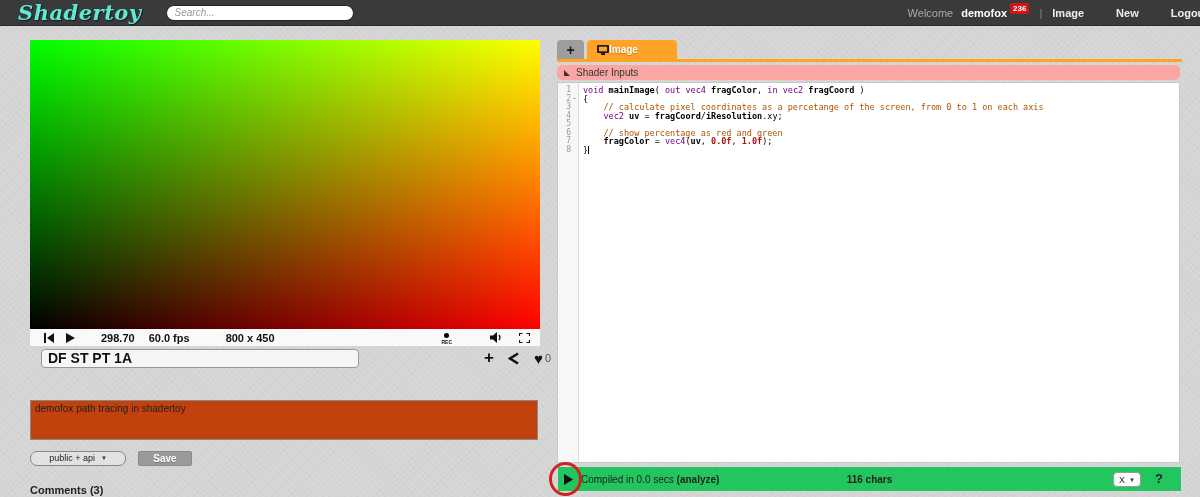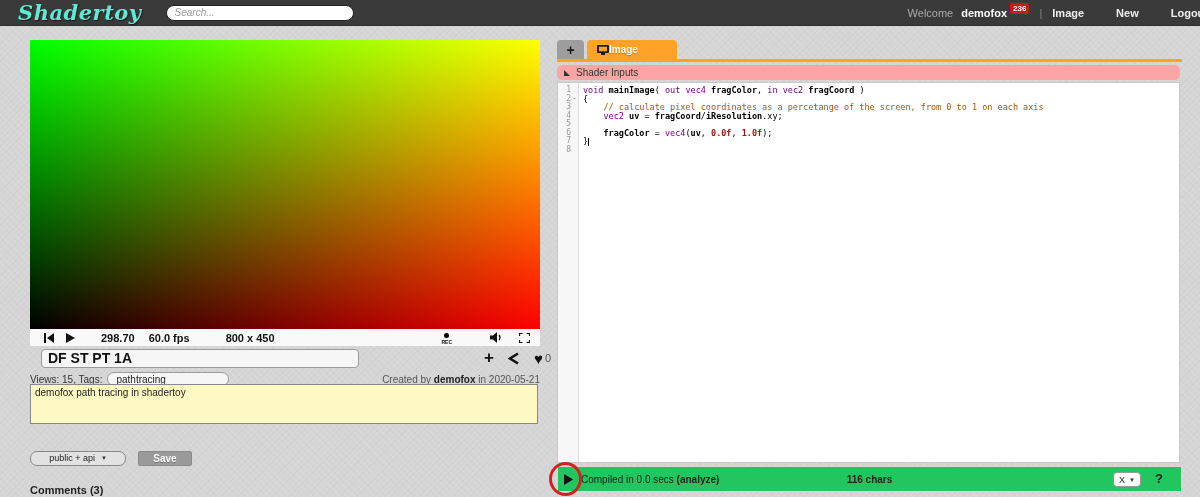--- a/index.html
+++ b/index.html
@@ -63,22 +63,22 @@
   .heart-ic { font-size:15px; color:#111; }
   .like-count { font-size:11px; color:#555; margin-left:2px; }
 
   .meta-row { position:absolute; left:30px; top:371px; width:510px; height:16px;
               display:flex; align-items:center; font-size:10px; color:#333; }
   .tag-input { width:122px; height:14px; border:1px solid #999; border-radius:7px;
                background:#f6f6f6; font-size:10px; color:#222; padding:0 8px; margin-left:5px; outline:none;}
   .created { margin-left:auto; color:#555; }
   .created b { color:#222; }
 
-  .desc { position:absolute; left:30px; top:384px; width:508px; height:40px;
-          background:#fef9c3; border:1px solid #888; font-size:10px; color:#222;
+  .desc { position:absolute; left:30px; top:400px; width:508px; height:40px;
+          background:#c2410c; border:1px solid #888; font-size:10px; color:#222;
           padding:2px 4px; font-family:"Liberation Sans",sans-serif; resize:none; outline:none;}
   .pub-row { position:absolute; left:30px; top:450px; width:510px; height:16px; display:flex; align-items:center;}
   .pub-select { width:96px; height:15px; border:1px solid #888; border-radius:7px;
                 background:#e2e2e2; font-size:9px; color:#222; display:flex;
                 align-items:center; justify-content:center; gap:6px; cursor:pointer;}
   .pub-select .car { font-size:6px; color:#333; }
   .save-btn { margin-left:12px; width:54px; height:15px; background:#9a9a9a; border:1px solid #8a8a8a;
               border-radius:2px; color:#fff; font-weight:bold; font-size:10px;
               display:flex; align-items:center; justify-content:center; cursor:pointer;
               text-shadow:0 1px 0 rgba(0,0,0,.25);}
@@ -195,29 +195,20 @@
             <polyline points="10,1.5 2,6.5 10,11.5" stroke="#111" stroke-width="2.6" fill="none"></polyline>
           </svg>
       </span>
       <span class="heart-wrap">
         <span class="heart-ic">♥</span>
         <span class="like-count">0</span>
       </span>
     </div>
   </div>
 
-  <div class="meta-row">
-    <span>Views: 15, Tags:</span>
-    <input class="tag-input" value="pathtracing" style="">
-    <span class="created">
-      <span>Created by</span>
-      <b>demofox</b>
-      <span>in 2020-05-21</span>
-    </span>
-  </div>
 
   <textarea class="desc" style="">demofox path tracing in shadertoy</textarea>
 
   <div class="pub-row">
     <div class="pub-select">
       <span>public + api</span>
       <span class="car">▼</span>
     </div>
     <div class="save-btn">Save</div>
   </div>
@@ -279,20 +270,21 @@
             <span class="num">8</span>
             <span class="fold"></span>
           </div>
         </div>
       <div class="codecol">
           <div class="code-line"><span class="tok-k">void</span><span class="tok-p"> </span><span class="tok-d">mainImage</span><span class="tok-p">( </span><span class="tok-k">out</span><span class="tok-p"> </span><span class="tok-k">vec4</span><span class="tok-p"> </span><span class="tok-d">fragColor</span><span class="tok-p">, </span><span class="tok-k">in</span><span class="tok-p"> </span><span class="tok-k">vec2</span><span class="tok-p"> </span><span class="tok-d">fragCoord</span><span class="tok-p"> )</span></div>
           <div class="code-line"><span class="tok-p">{</span></div>
           <div class="code-line"><span class="tok-p">    </span><span class="tok-c">// calculate pixel coordinates as a percetange of the screen, from 0 to 1 on each axis</span></div>
           <div class="code-line"><span class="tok-p">    </span><span class="tok-k">vec2</span><span class="tok-p"> </span><span class="tok-d">uv</span><span class="tok-p"> = </span><span class="tok-d">fragCoord</span><span class="tok-p">/</span><span class="tok-d">iResolution</span><span class="tok-p">.xy;</span></div>
           <div class="code-line"></div>
+          <div class="code-line"><span class="tok-p">    </span><span class="tok-c">// show percentage as red and green</span></div>
           <div class="code-line"><span class="tok-p">    </span><span class="tok-d">fragColor</span><span class="tok-p"> = </span><span class="tok-k">vec4</span><span class="tok-p">(</span><span class="tok-d">uv</span><span class="tok-p">, </span><span class="tok-n">0.0f</span><span class="tok-p">, </span><span class="tok-n">1.0f</span><span class="tok-p">);</span></div>
           <div class="code-line"><span class="tok-p">}</span><span class="cursor"></span></div>
         </div>
     </div>
 
     <div class="efooter">
       <span class="compile-btn">
         <svg width="9" height="11" viewBox="0 0 9 11">
             <polygon points="0,0 9,5.5 0,11" fill="#111"></polygon>
           </svg>

